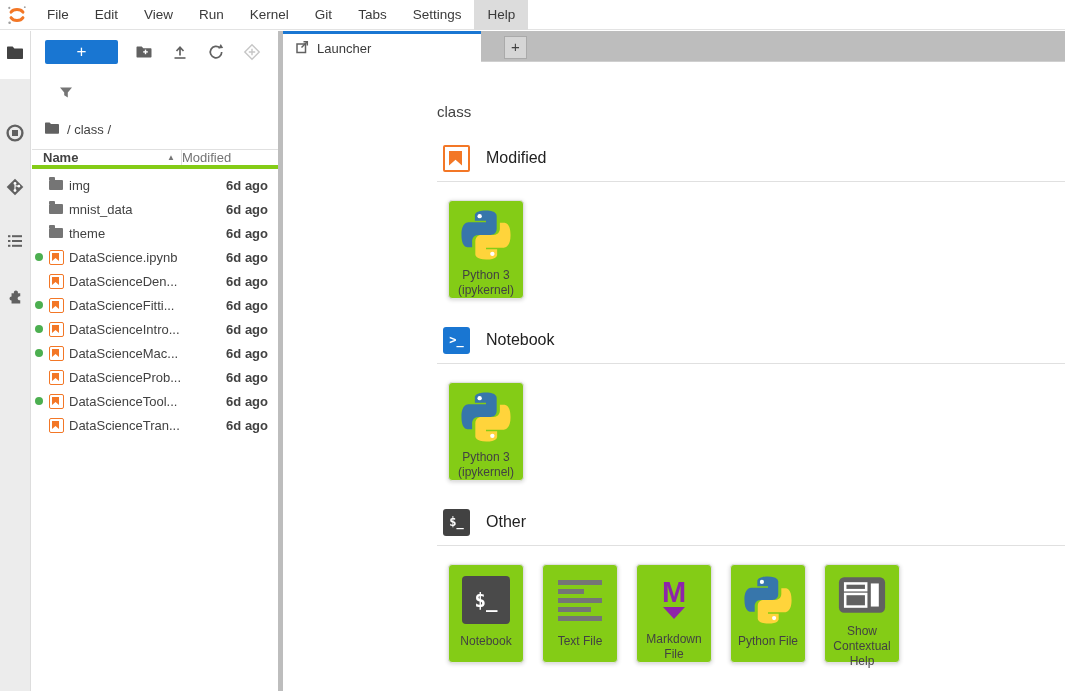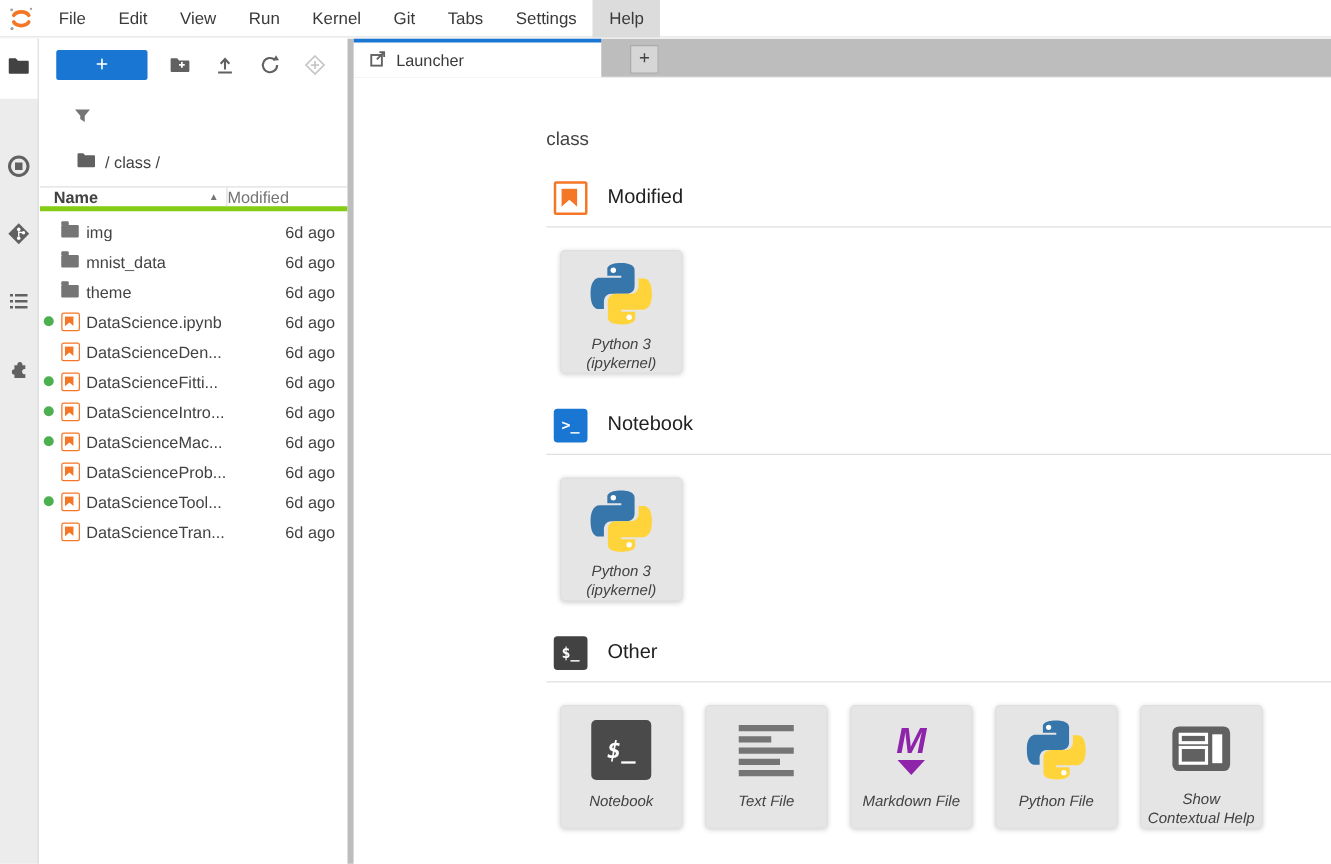--- a/index.html
+++ b/index.html
@@ -26,37 +26,37 @@
   .panel-divider { position:absolute; left:278px; top:31px; width:5px; height:660px; background:#bdbdbd; }
 
   .fb-toolbar { position:relative; height:46px; }
   .btn-new-launcher { position:absolute; left:13px; top:9px; width:73px; height:24px;
     background:#1976d2; border:none; border-radius:2px; color:#fff; font-size:17px; line-height:22px; }
   .tb-ic { position:absolute; top:11px; width:20px; height:20px; display:flex;
     align-items:center; justify-content:center; }
   .tb-newfolder { left:102px; } .tb-upload { left:138px; } .tb-refresh { left:174px; } .tb-gitclone { left:210px; }
 
   .fb-filter { height:36px; display:flex; align-items:center; padding-left:26px; }
-  .fb-crumb { height:32px; display:flex; align-items:center; gap:7px; padding-left:29px;
+  .fb-crumb { height:32px; display:flex; align-items:center; gap:7px; padding-left:12px;
     font-size:13px; color:#424242; }
 
   .fhead { height:20px; margin-top:4px; border-top:1px solid #e0e0e0; border-bottom:4px solid #84cc16;
     display:flex; align-items:center; font-size:13px; }
   .fh-name { flex:0 0 150px; display:flex; align-items:center; justify-content:space-between;
     padding:0 6px 0 11px; border-right:1px solid #e0e0e0; height:100%; font-weight:bold; color:#424242; }
   .fh-sort { font-size:8px; color:#757575; }
   .fh-mod { flex:1; text-align:left; padding-right:22px; color:#737373; }
 
   .flist { margin-top:4px; }
   .frow { height:24px; display:flex; align-items:center; font-size:13px; }
   .dot { flex:0 0 8px; height:8px; margin:0 4px 0 3px; border-radius:50%; background:transparent; }
   .dot.run { background:#4caf50; }
   .fic { flex:0 0 18px; display:flex; align-items:center; justify-content:center; }
   .fname { margin-left:4px; white-space:nowrap; overflow:hidden; color:#424242; }
-  .fmod { margin-left:auto; padding-right:10px; color:#424242; }
+  .fmod { margin-left:auto; padding-right:10px; color:#424242;font-weight:bold; }
 
   
   .icon-folder { width:14px; height:10px; background:#757575; border-radius:1px; position:relative; display:inline-block; }
   .icon-folder::before { content:''; position:absolute; top:-3px; left:0; width:6px; height:3px;
     background:#757575; border-radius:1px 1px 0 0; }
   
   .icon-nb { width:15px; height:15px; border:1.5px solid #f37726; border-radius:2px;
     background:#fff; position:relative; display:inline-block; }
   .icon-nb::after { content:''; position:absolute; left:2.5px; top:2.5px; width:7px; height:8px;
     background:#f37726; clip-path:polygon(0 0,100% 0,100% 100%,50% 62%,0 100%); }
@@ -71,23 +71,23 @@
     background:#d6d6d6; border:1px solid #aaa; color:#424242; font-size:15px; line-height:20px; text-align:center; }
 
   
   .main { position:absolute; left:283px; top:62px; width:782px; height:629px; background:#fff;
     padding:41px 0 0 154px; }
   .cwd { font-size:15px; color:#424242; margin-bottom:24px; }
   .lsec-head { display:flex; align-items:center; gap:16px; margin-left:6px; height:28px; }
   .lsec-title { font-size:16px; color:#212121; }
   .lrule { border-top:1px solid #e0e0e0; margin-top:9px; }
   .lcards { display:flex; gap:18px; margin:18px 0 27px 11px; }
-  .lcard { width:98px; height:99px; background:#e5e5e5; border:1px solid #e0e0e0; border-radius:4px;
+  .lcard { width:76px; height:99px; background:#84cc16; border:1px solid #e0e0e0; border-radius:4px;
     box-shadow:0 1px 4px rgba(0,0,0,.18); display:flex; flex-direction:column; align-items:center;
-    padding-top:9px; cursor:pointer;font-style:italic; }
+    padding-top:9px; cursor:pointer; }
   .lcard-icon { height:52px; display:flex; align-items:center; justify-content:center; }
   .lcard-label { font-size:12px; color:#424242; text-align:center; line-height:1.25; margin-top:8px; padding:0 4px; }
 
   .sq-icon { width:27px; height:27px; border-radius:3px; display:flex; align-items:center;
     justify-content:center; color:#fff; font-weight:bold; font-size:12px;
     font-family:"DejaVu Sans Mono", monospace; }
   .sq-console { background:#1976d2; }
   .sq-term { background:#424242; }
   .nb-big { width:27px; height:27px; border:2px solid #f37726; border-radius:2px; background:#fff; position:relative; }
   .nb-big::after { content:''; position:absolute; left:4px; top:4px; width:13px; height:15px;

